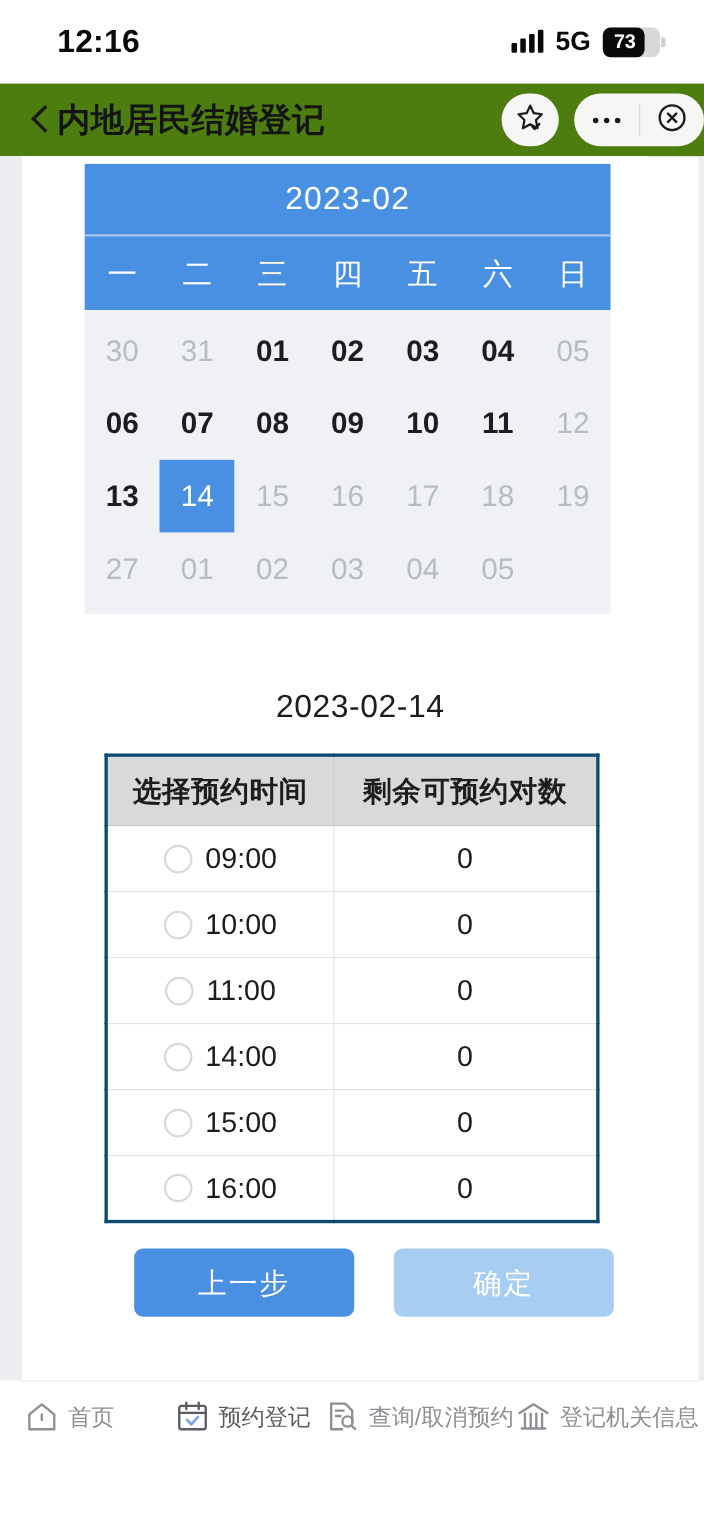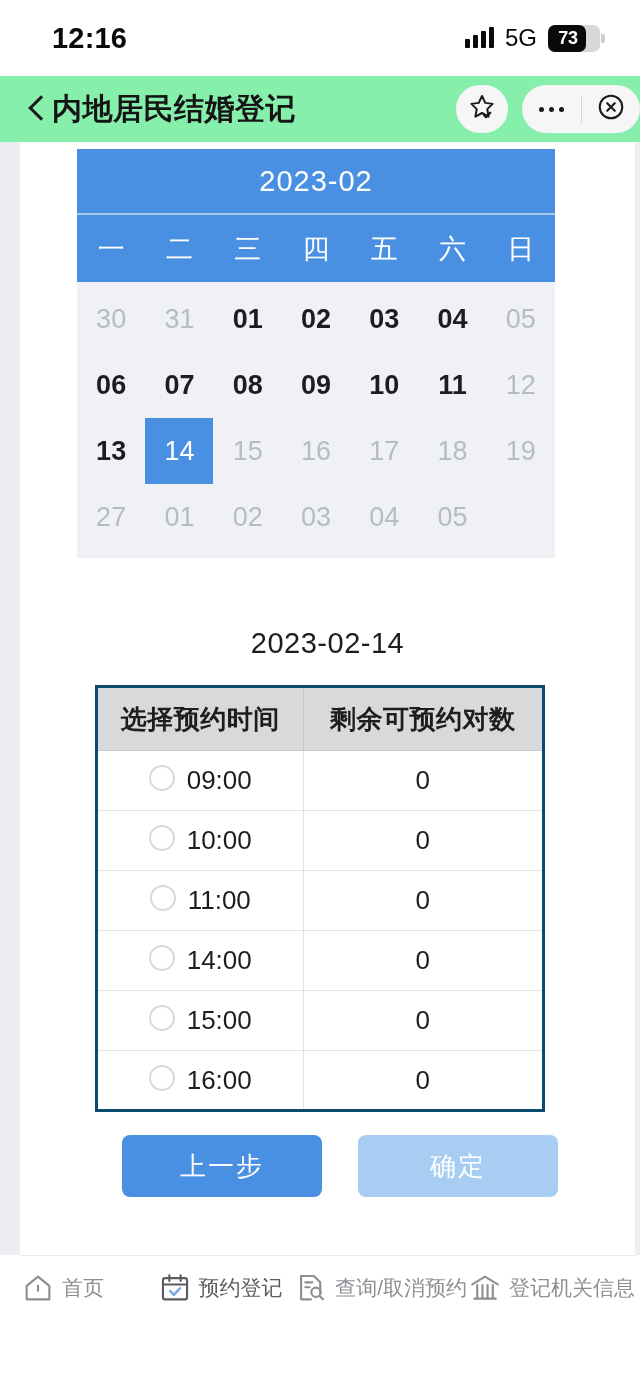--- a/index.html
+++ b/index.html
@@ -52,21 +52,21 @@
     width: 5px;
     background: #0a0a0a;
     border-radius: 1px;
   }
   .signal-bars i:nth-child(1) { height: 9px; }
   .signal-bars i:nth-child(2) { height: 13px; }
   .signal-bars i:nth-child(3) { height: 17px; }
   .signal-bars i:nth-child(4) { height: 21px; }
   .net-label {
     font-size: 24px;
-    font-weight: 400;
+    font-weight: 700;
     color: #0a0a0a;
   }
   .battery {
     position: relative;
     width: 52px; height: 27px;
     border-radius: 7px;
     background: #d8d8d8;
     display: flex;
     align-items: center;
   }
@@ -96,21 +96,21 @@
     border-radius: 0 2px 2px 0;
   }
 
   
   .navbar {
     position: absolute;
     top: 76px; left: 0;
     width: 640px; height: 66px;
     display: flex;
     align-items: center;
-    background: #86efac;
+    background: #4d7c0f;
     padding: 0 0 0 24px;
   }
   .back-chevron {
     width: 26px; height: 34px;
     position: relative;
     flex: none;
     cursor: pointer;
   }
   .back-chevron::before {
     content: "";
@@ -289,20 +289,21 @@
     border: 1px solid #e2e2e2;
     font-size: 26px;
     color: #1d1d1f;
     text-align: center;
   }
   .slot-table td.time-cell {
     text-align: center;
   }
   .slot-inner {
     display: flex;
+    align-items: center;
     justify-content: center;
     gap: 12px;
   }
   .radio {
     width: 26px; height: 26px;
     border-radius: 50%;
     border: 2px solid #d9d9d9;
     background: #ffffff;
     flex: none;
   }

